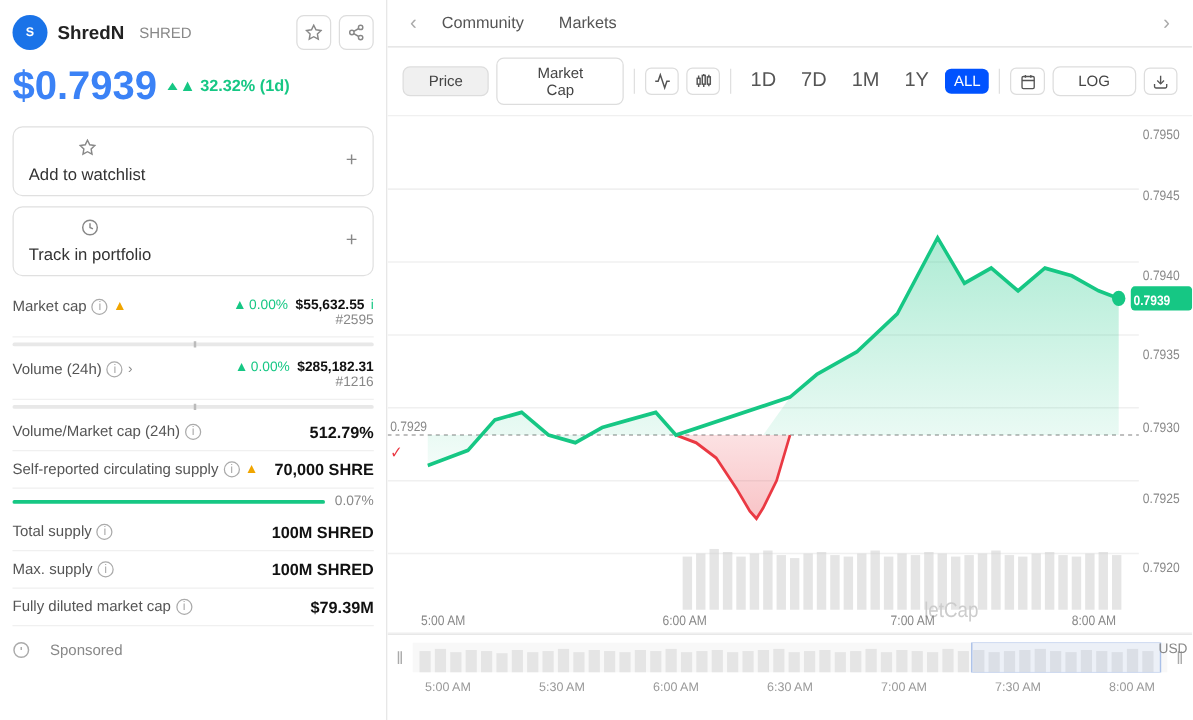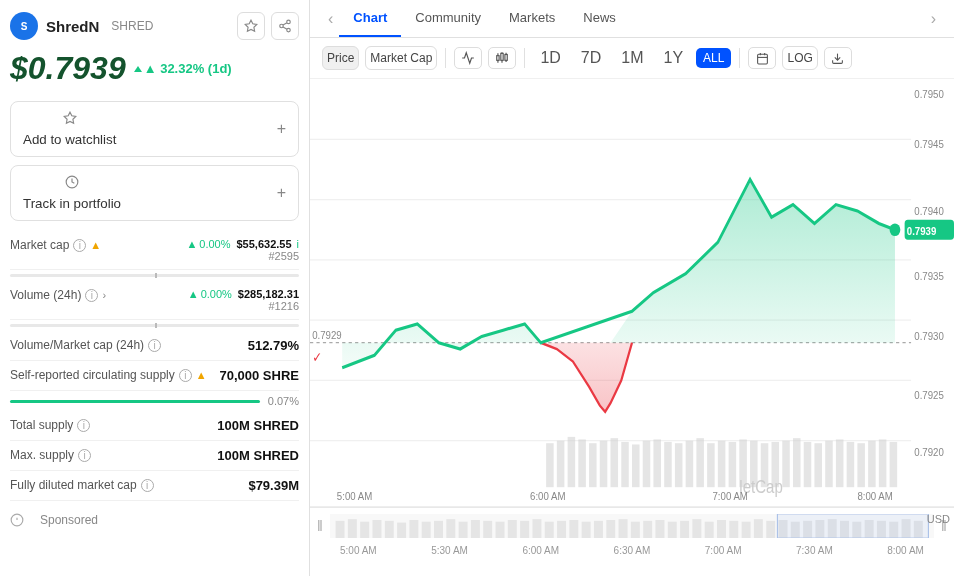--- a/index.html
+++ b/index.html
@@ -7,21 +7,21 @@
 
     
     .left-panel { width: 310px; min-width: 310px; border-right: 1px solid #e0e0e0; padding: 12px 10px; overflow-y: auto; background: #fff; }
     .coin-header { display: flex; align-items: center; gap: 8px; margin-bottom: 10px; }
     .coin-logo { width: 28px; height: 28px; border-radius: 50%; background: #1a73e8; display: flex; align-items: center; justify-content: center; color: #fff; font-weight: bold; font-size: 11px; }
     .coin-name { font-weight: 700; font-size: 15px; }
     .coin-symbol { color: #888; font-size: 12px; margin-left: 4px; }
     .coin-header-icons { margin-left: auto; display: flex; gap: 6px; }
     .icon-btn { width: 28px; height: 28px; border: 1px solid #ddd; border-radius: 6px; display: flex; align-items: center; justify-content: center; cursor: pointer; color: #666; background: #fff; }
     .price-row { display: flex; align-items: center; gap: 8px; margin-bottom: 14px; }
-    .price-value { font-size: 32px; font-weight: 700; color: #14532d; font-style: italic; }
+    .price-value { font-size: 32px; font-weight: 700; color: #3b82f6; }
     .price-change { color: #16c784; font-size: 13px; font-weight: 600; display: flex; align-items: center; gap: 2px; }
     .price-change .arrow-up { display: inline-block; width: 0; height: 0; border-left: 4px solid transparent; border-right: 4px solid transparent; border-bottom: 6px solid #16c784; }
     .action-btn { display: flex; align-items: center; justify-content: space-between; border: 1px solid #e0e0e0; border-radius: 8px; padding: 9px 12px; margin-bottom: 8px; cursor: pointer; color: #333; background: #fff; width: 100%; }
     .action-btn-left { display: flex; align-items: center; gap: 7px; flex-direction: column; }
     .action-btn svg { color: #888; }
     .plus-icon { color: #888; font-size: 16px; }
     .stats-section { margin-top: 10px; }
     .stat-row { display: flex; align-items: flex-start; justify-content: space-between; padding: 7px 0; border-bottom: 1px solid #f0f0f0; }
     .stat-label { color: #555; display: flex; align-items: center; gap: 4px; font-size: 12px; }
     .stat-label .info-icon { color: #aaa; font-size: 10px; border: 1px solid #aaa; border-radius: 50%; width: 13px; height: 13px; display: inline-flex; align-items: center; justify-content: center; }
@@ -33,21 +33,21 @@
     .stat-pct { color: #888; font-size: 11px; text-align: right; }
 
     
     .right-panel { flex: 1; display: flex; flex-direction: column; background: #fff; overflow: hidden; }
     .tabs-row { display: flex; align-items: center; border-bottom: 1px solid #e0e0e0; padding: 0 12px; }
     .tab { padding: 10px 14px; font-size: 13px; color: #555; cursor: pointer; border-bottom: 2px solid transparent; }
     .tab.active { color: #0052ff; border-bottom: 2px solid #0052ff; font-weight: 600; }
     .tab-nav { color: #aaa; font-size: 16px; cursor: pointer; padding: 0 6px; }
     .tab-nav.right { margin-left: auto; }
     .chart-controls { display: flex; align-items: center; gap: 6px; padding: 8px 12px; border-bottom: 1px solid #f0f0f0; }
-    .ctrl-btn { padding: 4px 4px; border: 1px solid #ddd; border-radius: 6px; background: #fff; color: #444; font-size: 12px; cursor: pointer; }
+    .ctrl-btn { padding: 4px 20px; border: 1px solid #ddd; border-radius: 6px; background: #fff; color: #444; font-size: 12px; cursor: pointer; }
     .ctrl-btn.active { background: #f0f0f0; }
     .ctrl-sep { width: 1px; height: 20px; background: #e0e0e0; margin: 0 2px; }
     .ctrl-icon { width: 28px; height: 22px; border: 1px solid #ddd; border-radius: 5px; display: flex; align-items: center; justify-content: center; cursor: pointer; color: #555; font-size: 13px; background: #fff; }
     .time-btn { padding: 3px 7px; border-radius: 5px; font-size: 16px; cursor: pointer; color: #555; background: transparent; border: none; }
     .time-btn.active { background: #0052ff; color: #fff; border-radius: 5px; }
     .chart-svg { width: 100%; height: 100%; }
     .chart-wrapper { flex: 1; position: relative; display: flex; flex-direction: column; }
     .main-chart-container { flex: 1; position: relative; }
     .bottom-section { height: 70px; position: relative; border-top: 1px solid #eee; }
     .bottom-xaxis { display: flex; justify-content: space-between; padding: 2px 30px 0 30px; }
@@ -214,24 +214,22 @@
         <line x1="12" y1="16" x2="12.01" y2="16"></line>
       </svg>
     <span>Sponsored</span>
   </div>
 </div>
 
 <div class="right-panel">
 
   <div class="tabs-row">
     <span class="tab-nav">‹</span>
-    <div class="tab active">Chart</div>
     <div class="tab">Community</div>
     <div class="tab">Markets</div>
-    <div class="tab">News</div>
     <span class="tab-nav right">›</span>
   </div>
 
   <div class="chart-controls">
     <button class="ctrl-btn active">Price</button>
     <button class="ctrl-btn">Market Cap</button>
     <div class="ctrl-sep"></div>
     <div class="ctrl-icon">
       <svg width="14" height="14" viewBox="0 0 24 24" fill="none" stroke="#555" stroke-width="2">
           <polyline points="22,12 18,12 15,21 9,3 6,12 2,12"></polyline>

